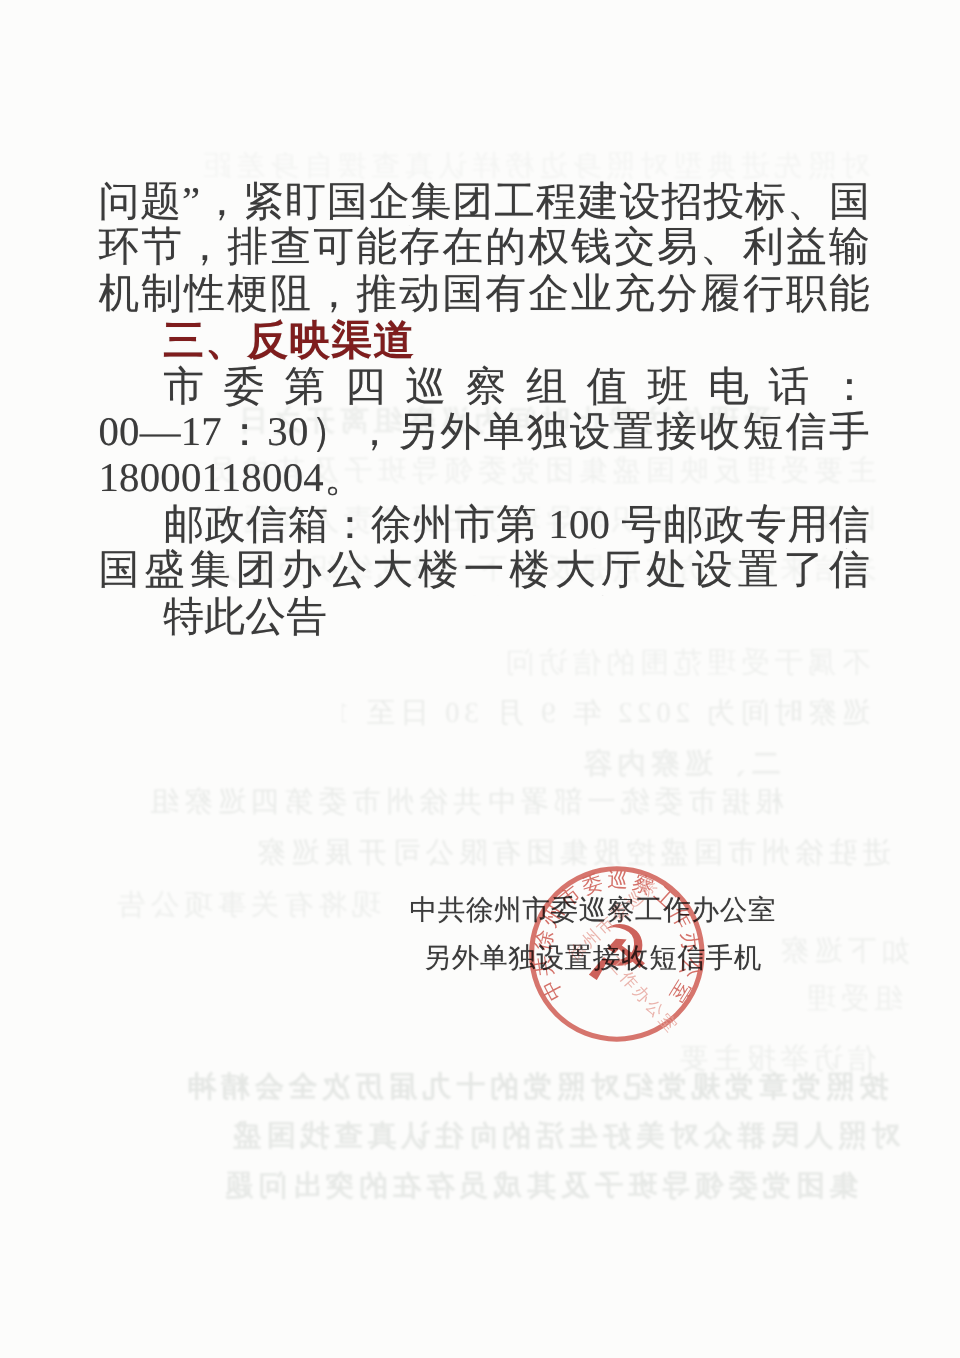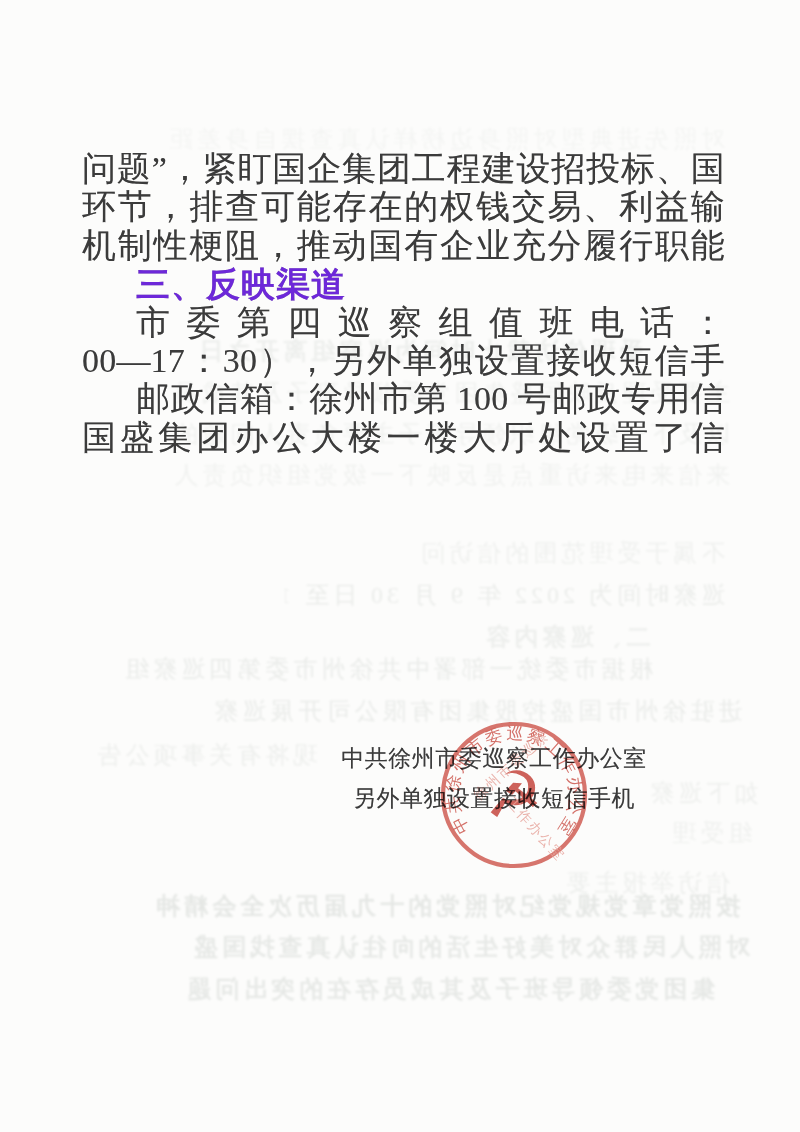--- a/index.html
+++ b/index.html
@@ -31,21 +31,21 @@
   .line.fill {
     white-space: normal;
     text-align: justify;
     text-align-last: justify;
     overflow: hidden;
   }
   .line.indent { padding-left: 54px; }
   .line.heading {
     font-family: "Liberation Sans", "DejaVu Sans", sans-serif;
     font-weight: 700;
-    color: #6d28d9;
+    color: #7f1d1d;
     letter-spacing: 1px;
   }
   
   .signature {
     position: absolute;
     left: 294px;
     top: 739px;
     width: 400px;
     text-align: center;
     color: #3b3b3b;
@@ -134,22 +134,24 @@
   <div class="ghost b" style="left:85px;  top:934px; width:665px; opacity:.15;">对照人民群众对美好生活的向往认真查找国盛</div>
   <div class="ghost b" style="left:85px;  top:976px; width:630px; opacity:.15;">集团党委领导班子及其成员存在的突出问题</div>
 
   <main class="doc-body">
     <div class="line fill">问题”，紧盯国企集团工程建设招投标、国有资产处置等</div>
     <div class="line fill">环节，排查可能存在的权钱交易、利益输送等问题；围绕</div>
     <div class="line fill">机制性梗阻，推动国有企业充分履行职能职责，实现国有</div>
     <div class="line heading indent">三、反映渠道</div>
     <div class="line fill indent">市委第四巡察组值班电话：18000118004（工作日 9：</div>
     <div class="line fill">00—17：30），另外单独设置接收短信手机，手机号码为</div>
+    <div class="line">18000118004。</div>
     <div class="line fill indent">邮政信箱：徐州市第 100 号邮政专用信箱，同时在市</div>
     <div class="line fill">国盛集团办公大楼一楼大厅处设置了信箱。徐州市第：</div>
+    <div class="line indent">特此公告</div>
   </main>
 
   <div class="signature">
     <div class="sig-line">中共徐州市委巡察工作办公室</div>
     <div class="sig-line">另外单独设置接收短信手机</div>
   </div>
 
   <svg class="seal" viewBox="0 0 160 160" aria-hidden="true">
     <defs>
       <path id="sealArc" d="M 39.1 118.2 A 56 56 0 1 1 120.9 118.2" fill="none"></path>

